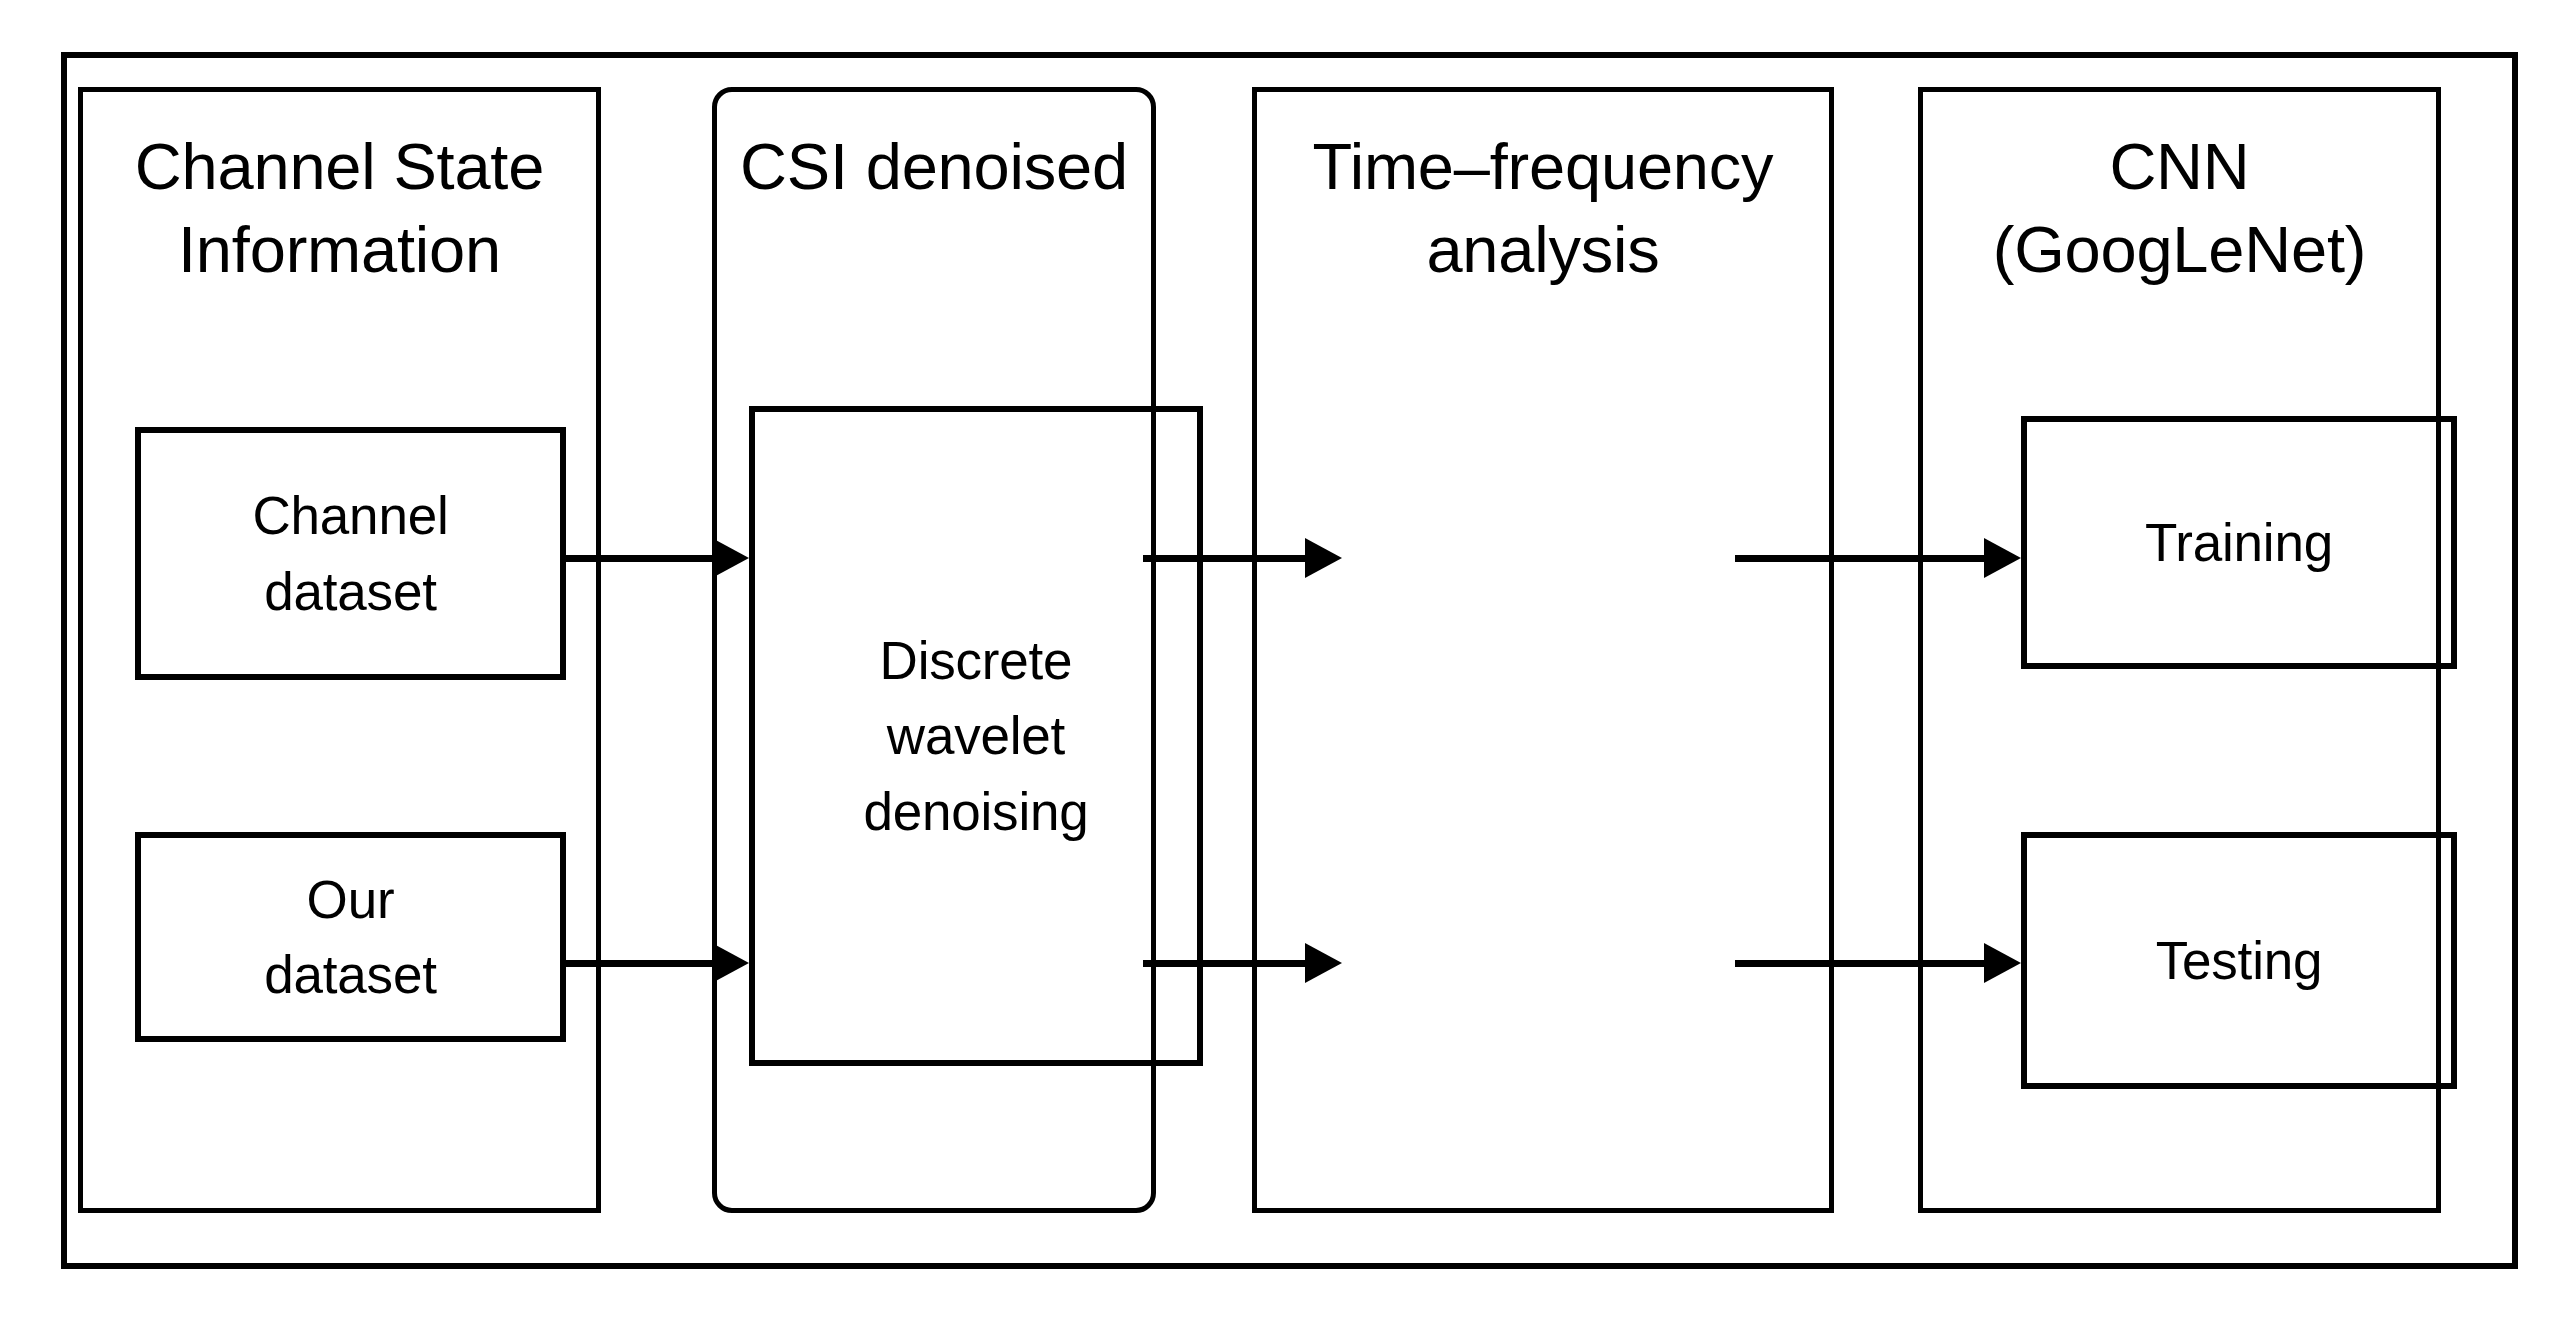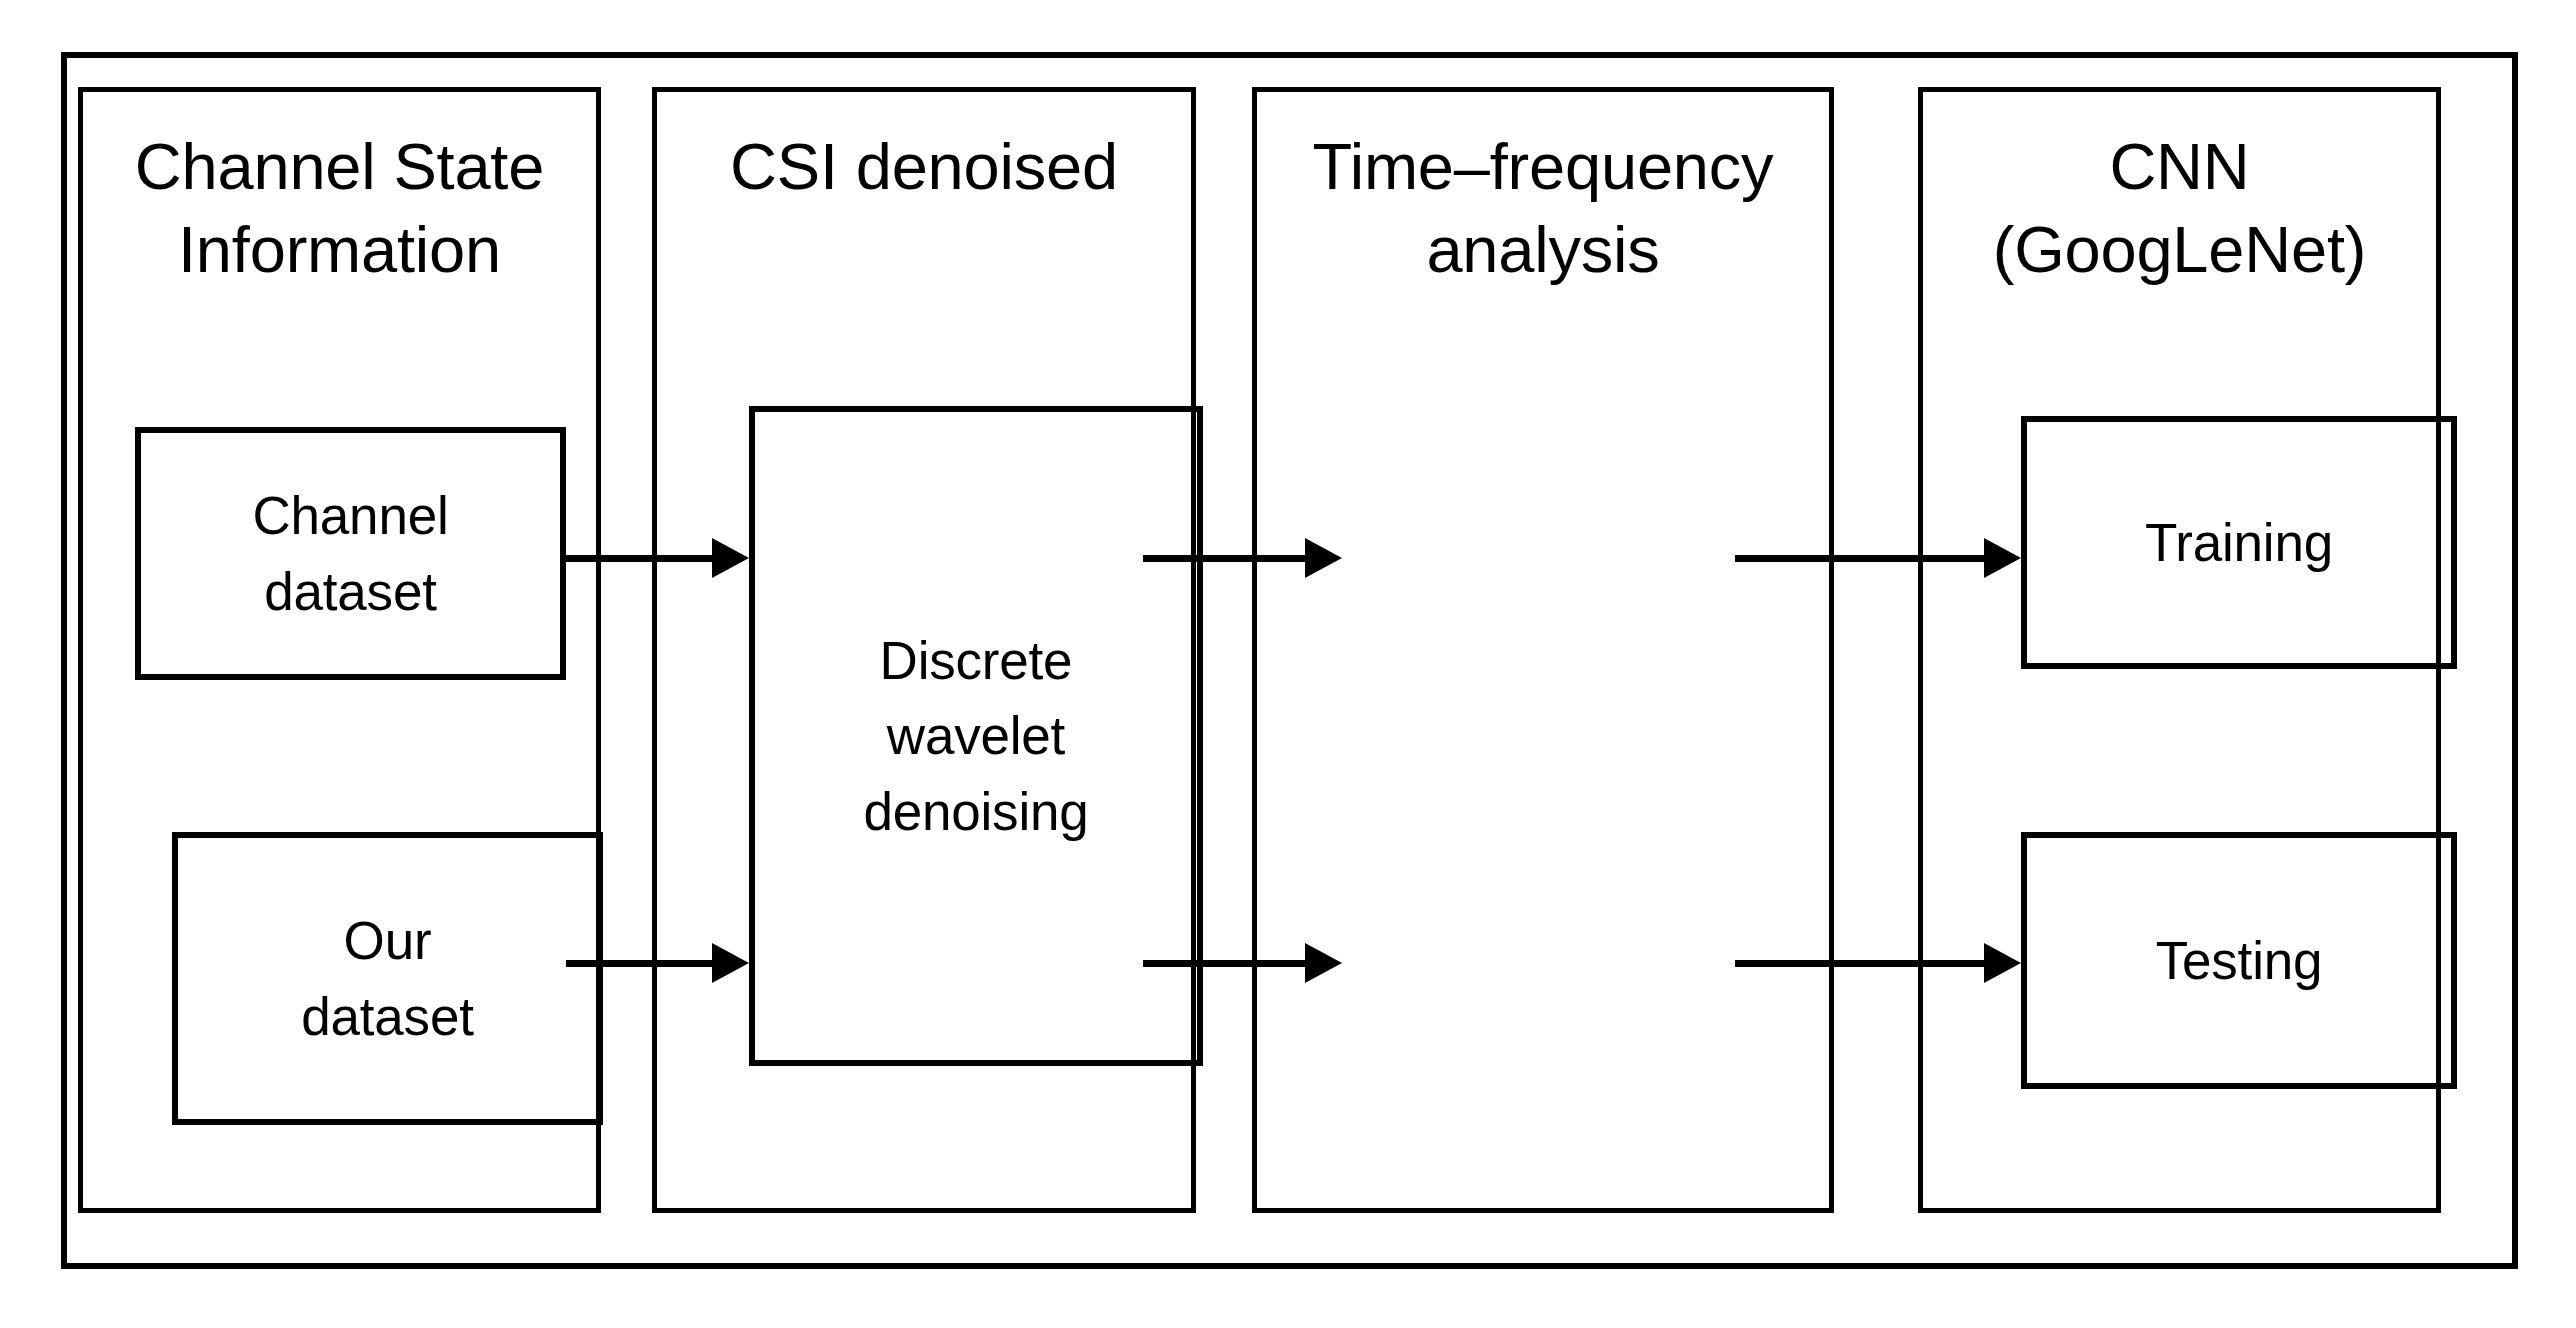--- a/index.html
+++ b/index.html
@@ -35,21 +35,21 @@
   
   .stage {
     position: absolute;
     top: 87px;
     height: 1126px;
     border: 5.2px solid #000000;
     box-sizing: border-box;
     background: transparent;
   }
   .stage-1 { left: 78px;   width: 523px; }
-  .stage-2 { left: 652px;  width: 544px; }
+  .stage-2 { left: 712px;  width: 444px; border-radius: 20px; }
   .stage-3 { left: 1252px; width: 582px; }
   .stage-4 { left: 1918px; width: 523px; }
 
   .stage-title {
     position: absolute;
     left: 0;
     right: 0;
     top: 33px;
     text-align: center;
     font-size: 65px;
@@ -73,21 +73,21 @@
     text-align: center;
     font-size: 53px;
     line-height: 1.42;
     color: #000000;
     white-space: pre-line;
     letter-spacing: -0.2px;
   }
 
   
   .node-online  { left: 135px; top: 427px;  width: 431px; height: 253px; }
-  .node-our     { left: 135px; top: 832px;  width: 431px; height: 293px; margin-left: 37px; }
+  .node-our     { left: 135px; top: 832px;  width: 431px; height: 210px; }
   
   .node-dwt     { left: 749px; top: 406px;  width: 454px; height: 660px; justify-content: center; }
   
   .node-stft    { left: 1342px; top: 429px; width: 394px; height: 660px; }
   
   .node-training{ left: 2021px; top: 416px; width: 436px; height: 253px; }
   .node-testing { left: 2021px; top: 832px; width: 436px; height: 257px; }
 
   
   .arrow {

